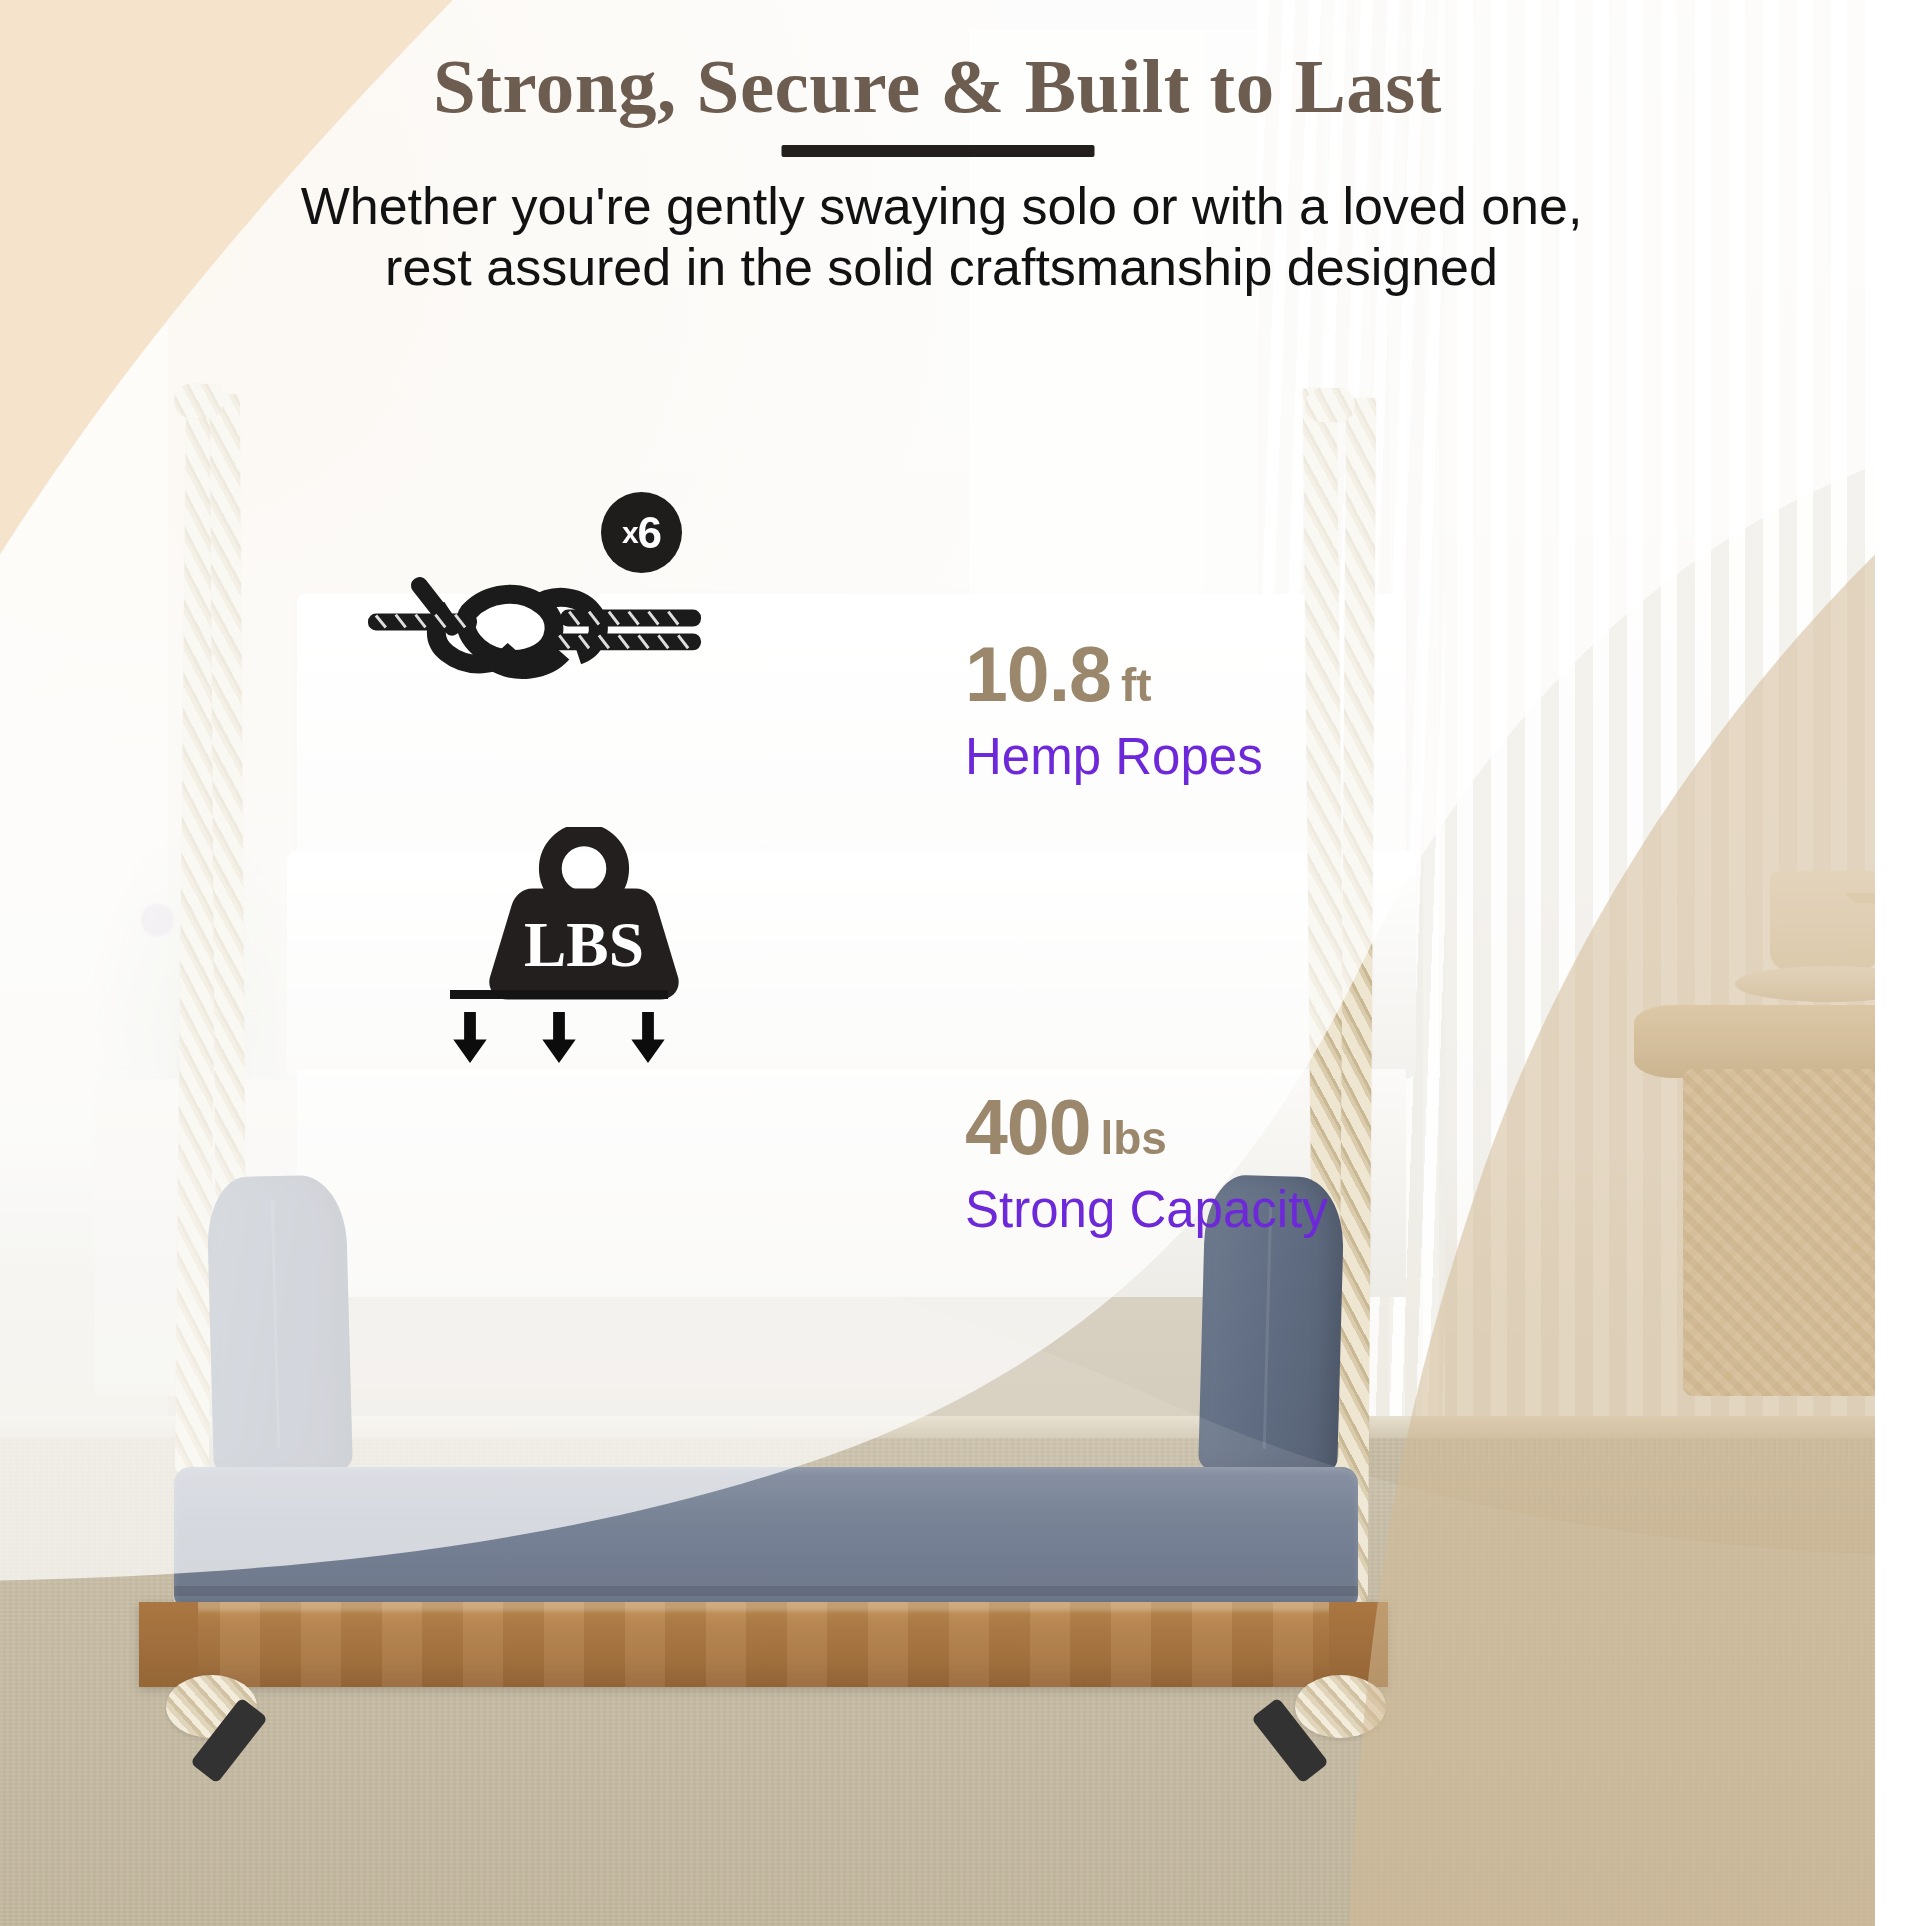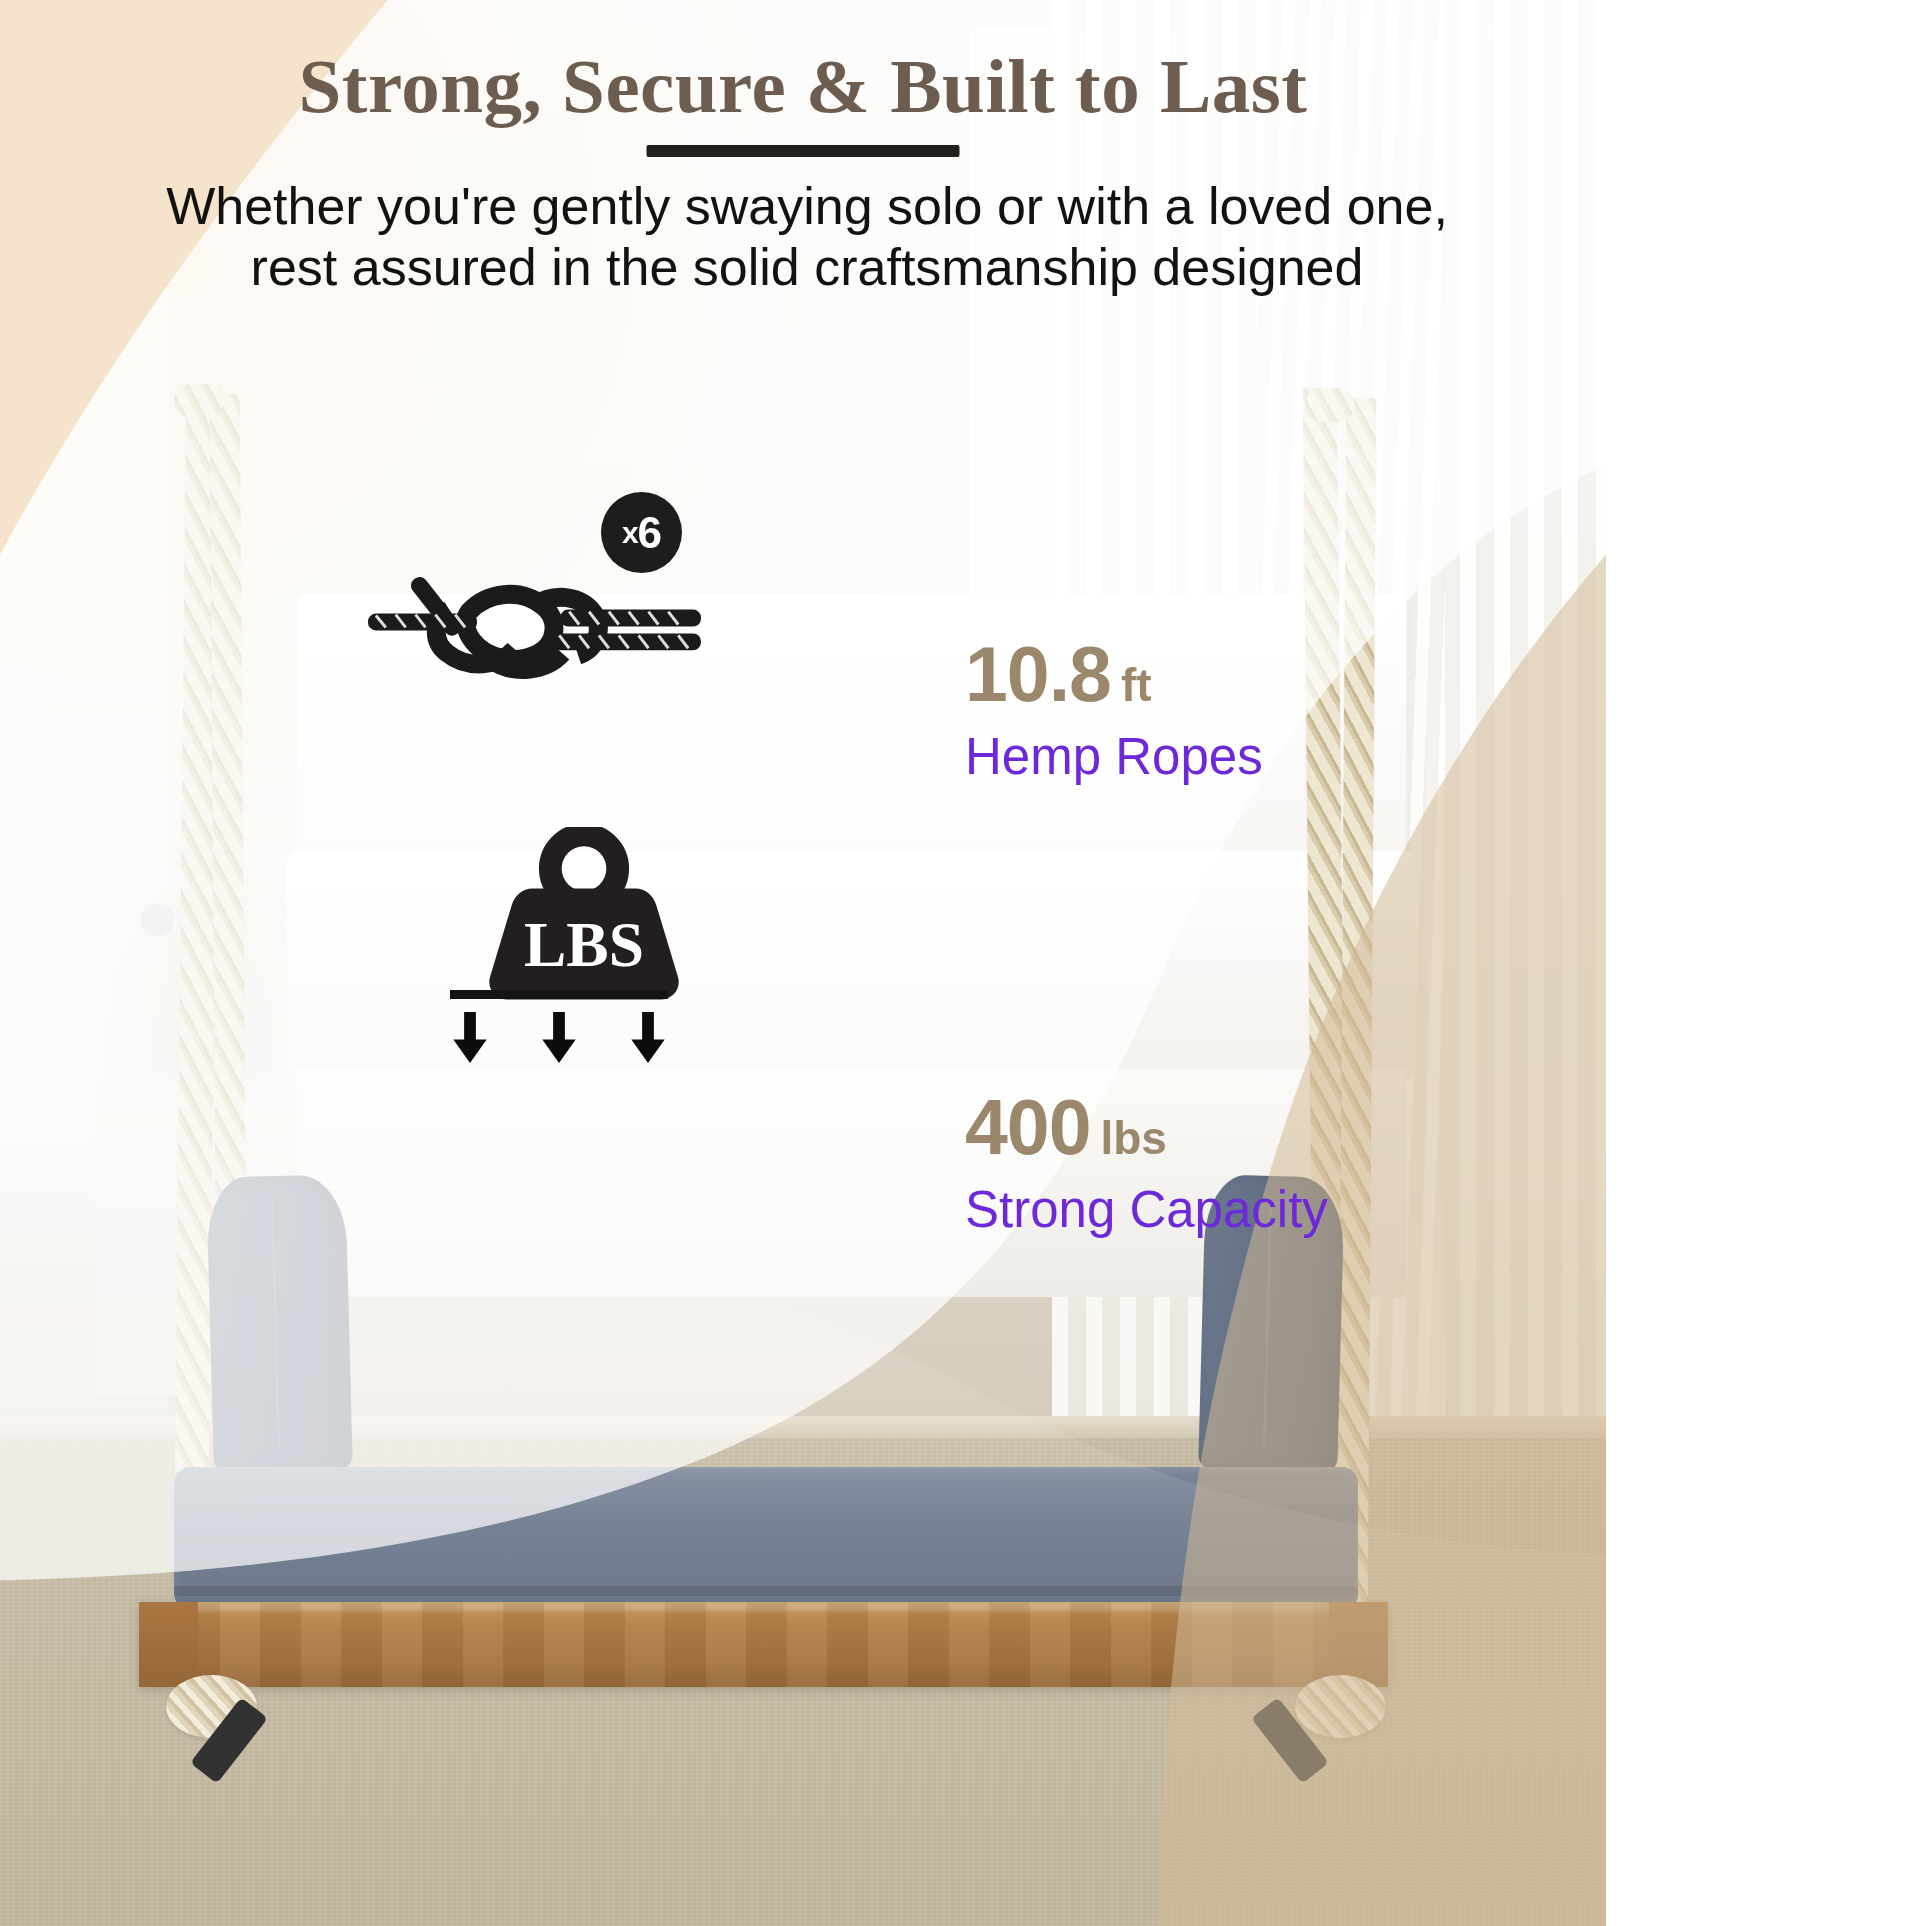--- a/index.html
+++ b/index.html
@@ -2,21 +2,21 @@
 <html><head>
 <meta charset="utf-8">
 <style>
   html, body {
     margin: 0;
     padding: 0;
     background: #ffffff;
   }
   #stage {
     position: relative;
-    width: 1606px;
+    width: 1875px;
     height: 1927px;
     overflow: hidden;
     font-family: "Liberation Sans", sans-serif;
     background: #f4f2ef;
   }
 
   
   .photo-bg {
     position: absolute;
     inset: 0;

